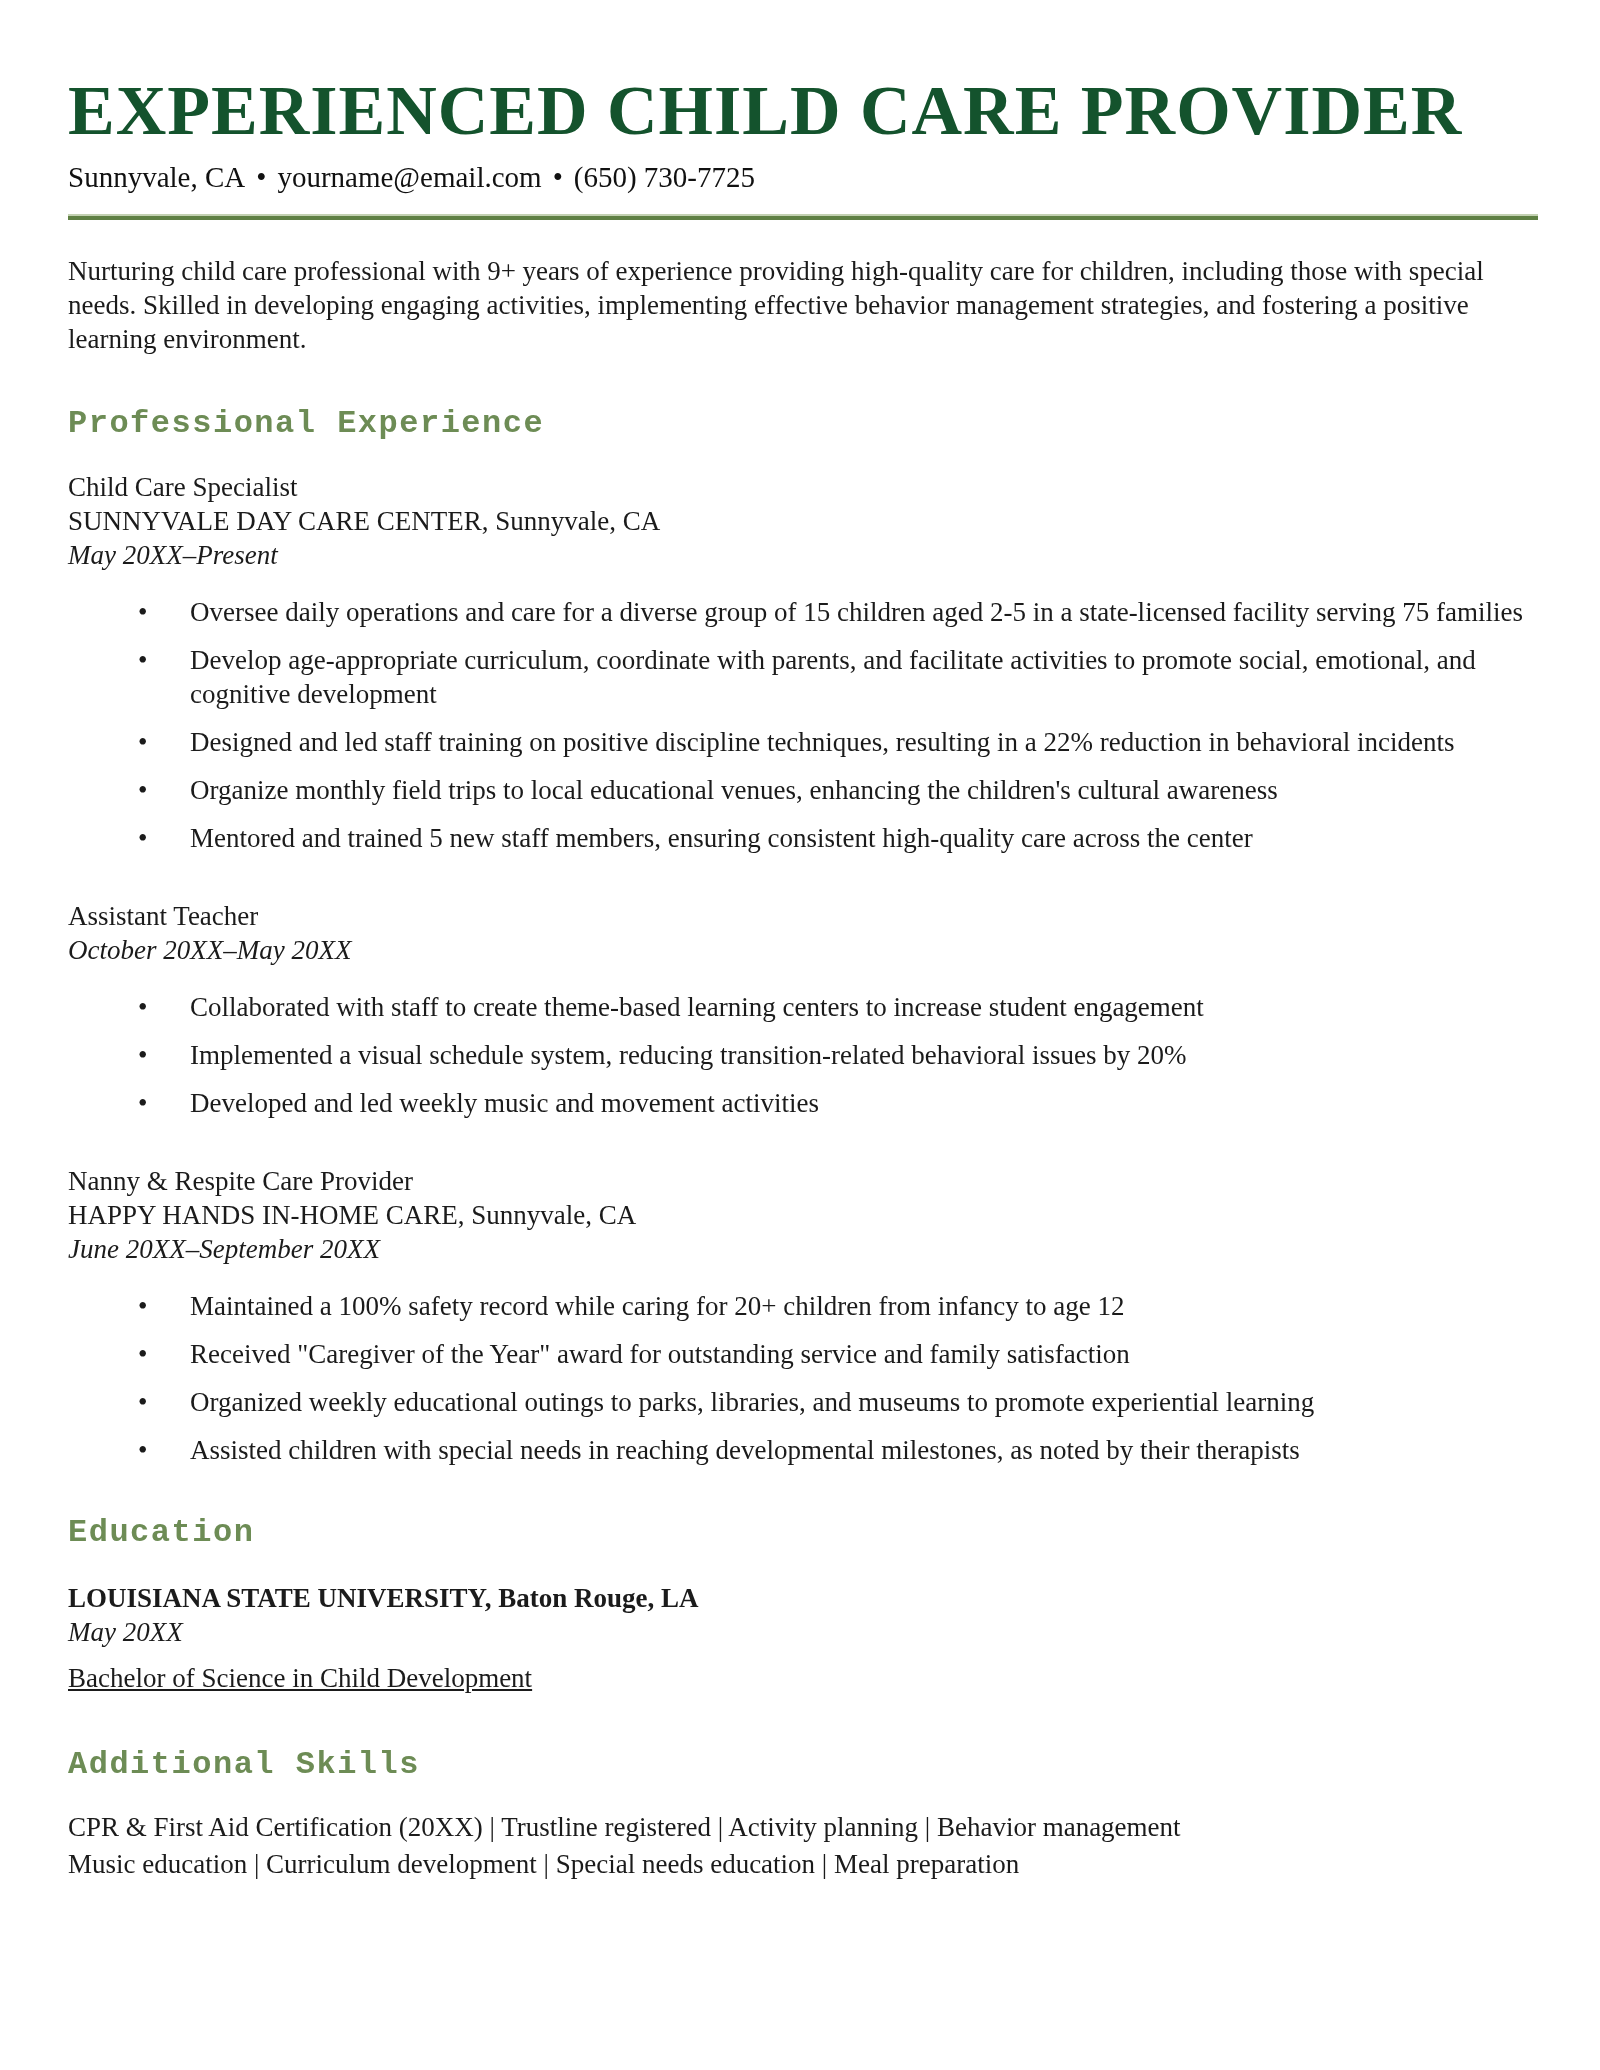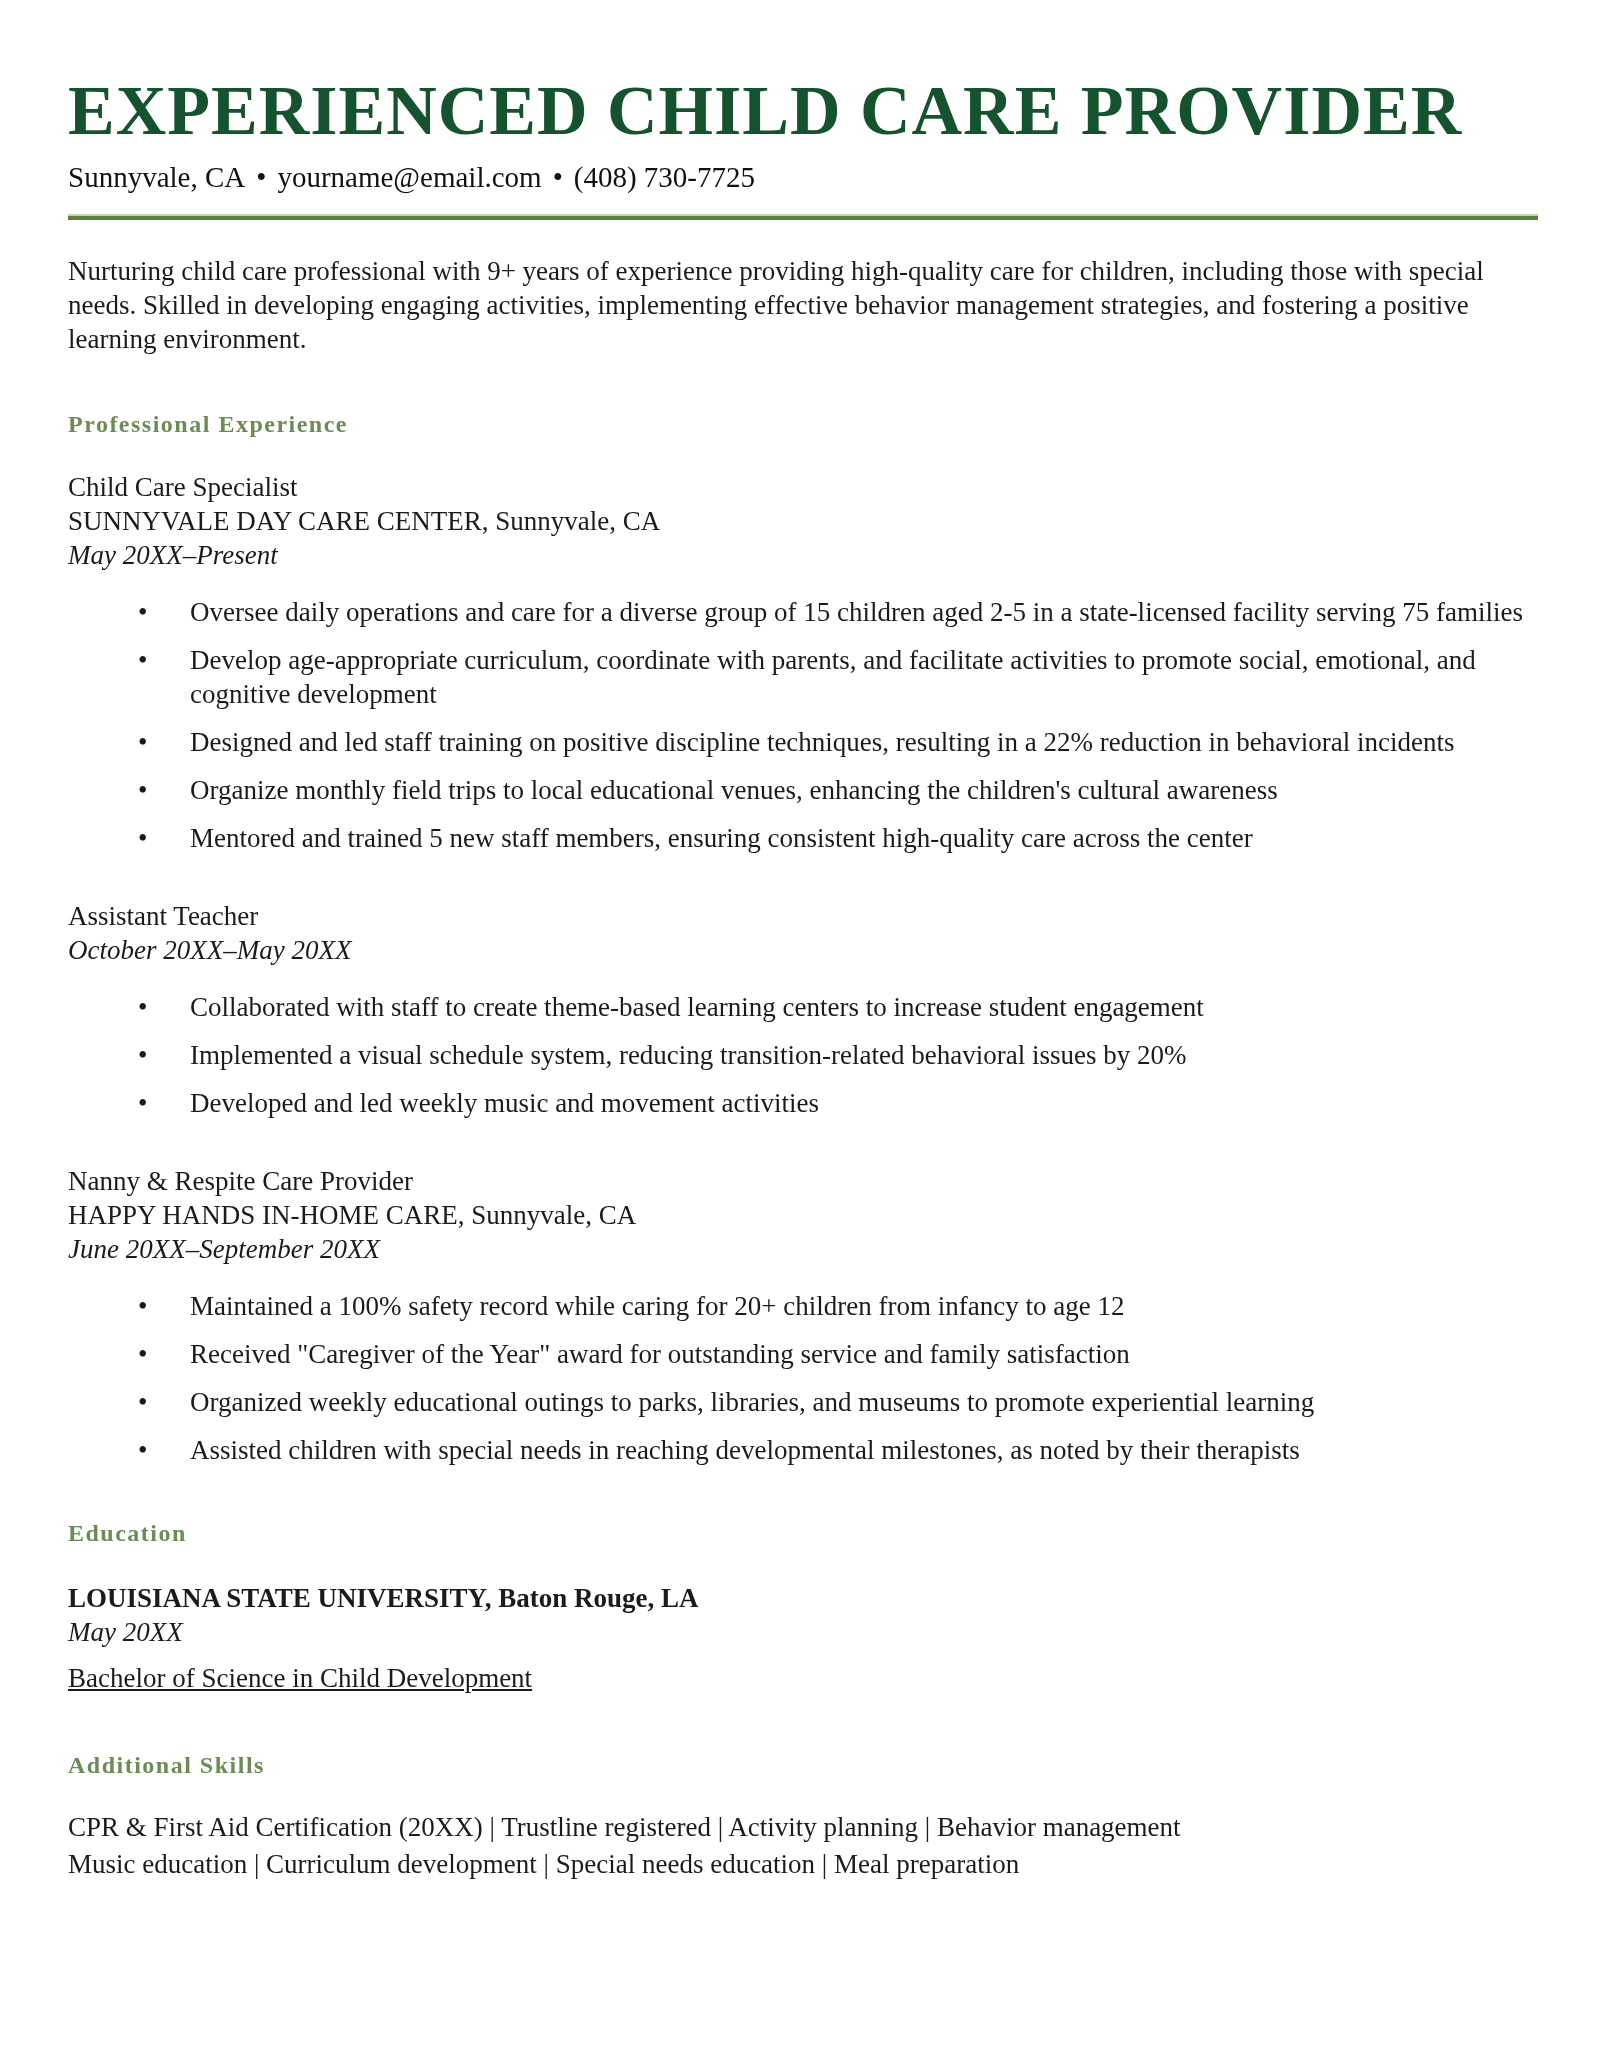--- a/index.html
+++ b/index.html
@@ -41,23 +41,23 @@
 
   .summary {
     margin-top: 34px;
     font-size: 27px;
     line-height: 34px;
     max-width: 1472px;
   }
 
   .section-title {
     margin: 0;
-    font-family: Liberation Serif, serif;
+    font-family: Liberation Mono, monospace;
     font-weight: bold;
-    font-size: 24px;
+    font-size: 32px;
     line-height: 40px;
     letter-spacing: 1.5px;
     color: #6d8c55;
   }
   .section-experience .section-title { margin-top: 48px; }
   .section-education  .section-title { margin-top: 46px; }
   .section-skills     .section-title { margin-top: 50px; }
 
   .jobs { margin-top: 26px; }
   .job + .job { margin-top: 44px; }
@@ -92,21 +92,21 @@
   .edu-degree { margin-top: 12px; text-decoration: underline; }
 
   .skills-lines { margin-top: 24px; font-size: 27px; line-height: 37px; }
 </style>
 </head>
 <body>
 
 <header>
   <h1 class="resume-title">EXPERIENCED CHILD CARE PROVIDER</h1>
   <div class="contact-line">
-    <span>Sunnyvale, CA</span><span class="contact-sep">•</span><span>yourname@email.com</span><span class="contact-sep">•</span><span>(408) 730-7725</span>
+    <span>Sunnyvale, CA</span><span class="contact-sep">•</span><span>yourname@email.com</span><span class="contact-sep">•</span><span>(650) 730-7725</span>
   </div>
   <div class="divider-rule"></div>
 </header>
 
 <p class="summary">Nurturing child care professional with 9+ years of experience providing high-quality care for children, including those with special needs. Skilled in developing engaging activities, implementing effective behavior management strategies, and fostering a positive learning environment.</p>
 
 <section class="section-experience">
   <h2 class="section-title">Professional Experience</h2>
   <div class="jobs">
 

